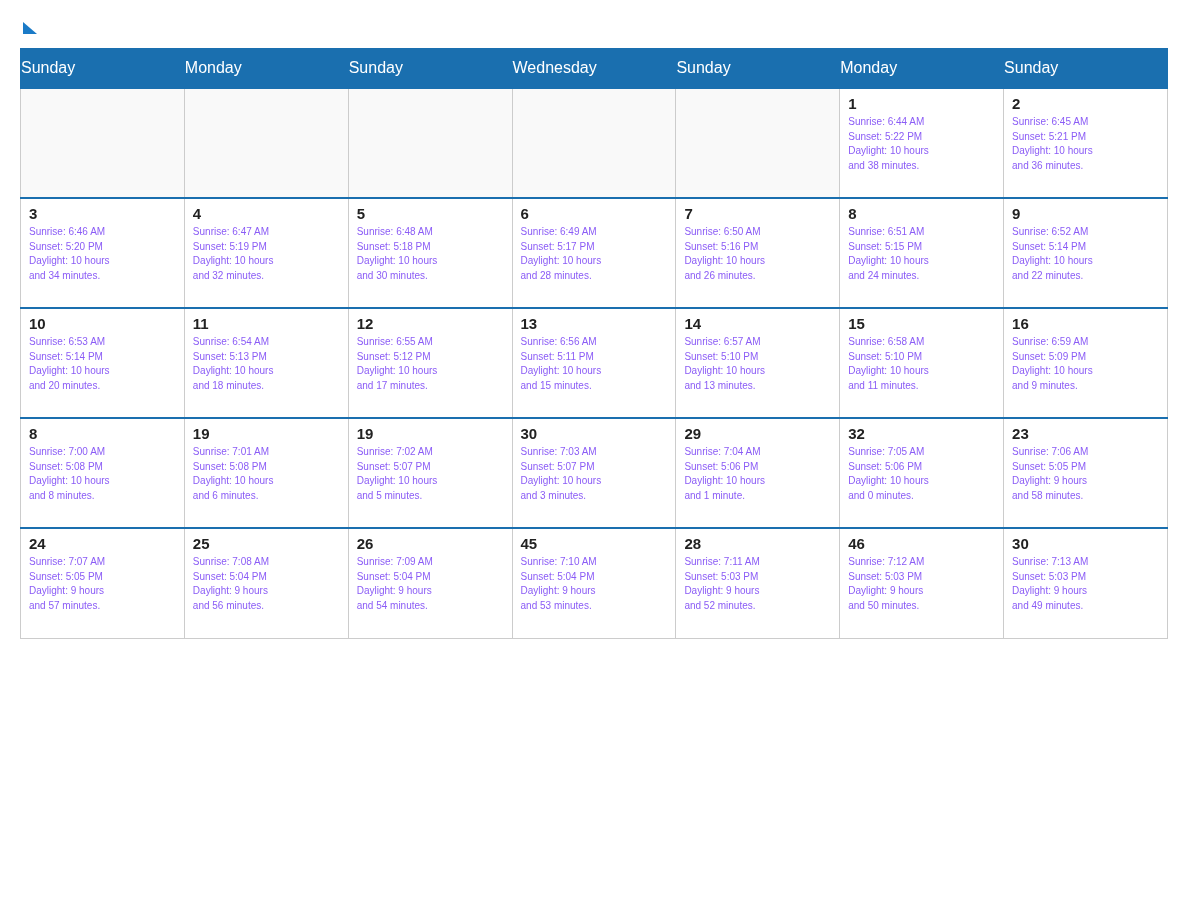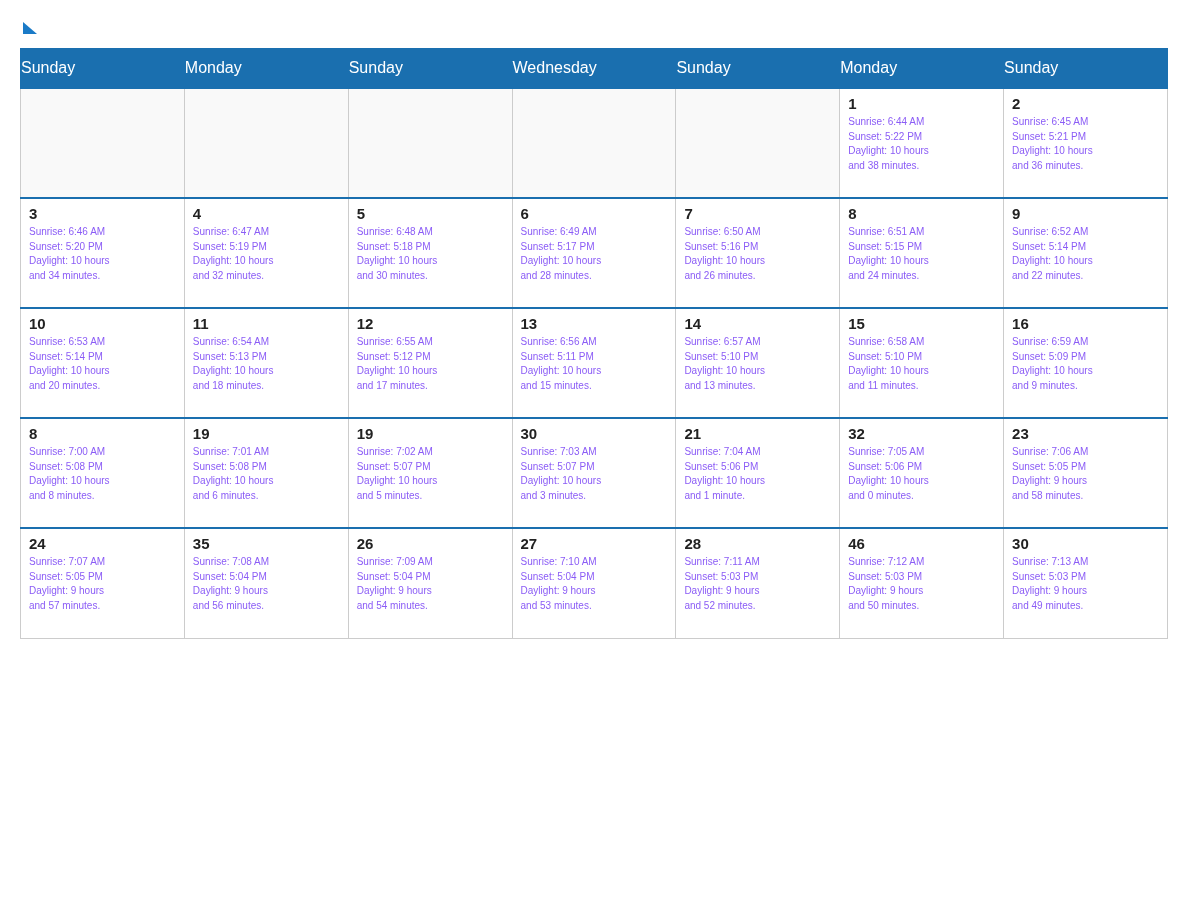--- a/index.html
+++ b/index.html
@@ -224,47 +224,47 @@
         </td>
         <td>
           <span class="day-num">19</span>
           <div class="day-info">Sunrise: 7:02 AM<br>Sunset: 5:07 PM<br>Daylight: 10 hours<br>and 5 minutes.</div>
         </td>
         <td>
           <span class="day-num">30</span>
           <div class="day-info">Sunrise: 7:03 AM<br>Sunset: 5:07 PM<br>Daylight: 10 hours<br>and 3 minutes.</div>
         </td>
         <td>
-          <span class="day-num">21</span>
+          <span class="day-num">29</span>
           <div class="day-info">Sunrise: 7:04 AM<br>Sunset: 5:06 PM<br>Daylight: 10 hours<br>and 1 minute.</div>
         </td>
         <td>
           <span class="day-num">32</span>
           <div class="day-info">Sunrise: 7:05 AM<br>Sunset: 5:06 PM<br>Daylight: 10 hours<br>and 0 minutes.</div>
         </td>
         <td>
           <span class="day-num">23</span>
           <div class="day-info">Sunrise: 7:06 AM<br>Sunset: 5:05 PM<br>Daylight: 9 hours<br>and 58 minutes.</div>
         </td>
       </tr>
       <tr class="week-row">
         <td>
           <span class="day-num">24</span>
           <div class="day-info">Sunrise: 7:07 AM<br>Sunset: 5:05 PM<br>Daylight: 9 hours<br>and 57 minutes.</div>
         </td>
         <td>
-          <span class="day-num">35</span>
+          <span class="day-num">25</span>
           <div class="day-info">Sunrise: 7:08 AM<br>Sunset: 5:04 PM<br>Daylight: 9 hours<br>and 56 minutes.</div>
         </td>
         <td>
           <span class="day-num">26</span>
           <div class="day-info">Sunrise: 7:09 AM<br>Sunset: 5:04 PM<br>Daylight: 9 hours<br>and 54 minutes.</div>
         </td>
         <td>
-          <span class="day-num">27</span>
+          <span class="day-num">45</span>
           <div class="day-info">Sunrise: 7:10 AM<br>Sunset: 5:04 PM<br>Daylight: 9 hours<br>and 53 minutes.</div>
         </td>
         <td>
           <span class="day-num">28</span>
           <div class="day-info">Sunrise: 7:11 AM<br>Sunset: 5:03 PM<br>Daylight: 9 hours<br>and 52 minutes.</div>
         </td>
         <td>
           <span class="day-num">46</span>
           <div class="day-info">Sunrise: 7:12 AM<br>Sunset: 5:03 PM<br>Daylight: 9 hours<br>and 50 minutes.</div>
         </td>

